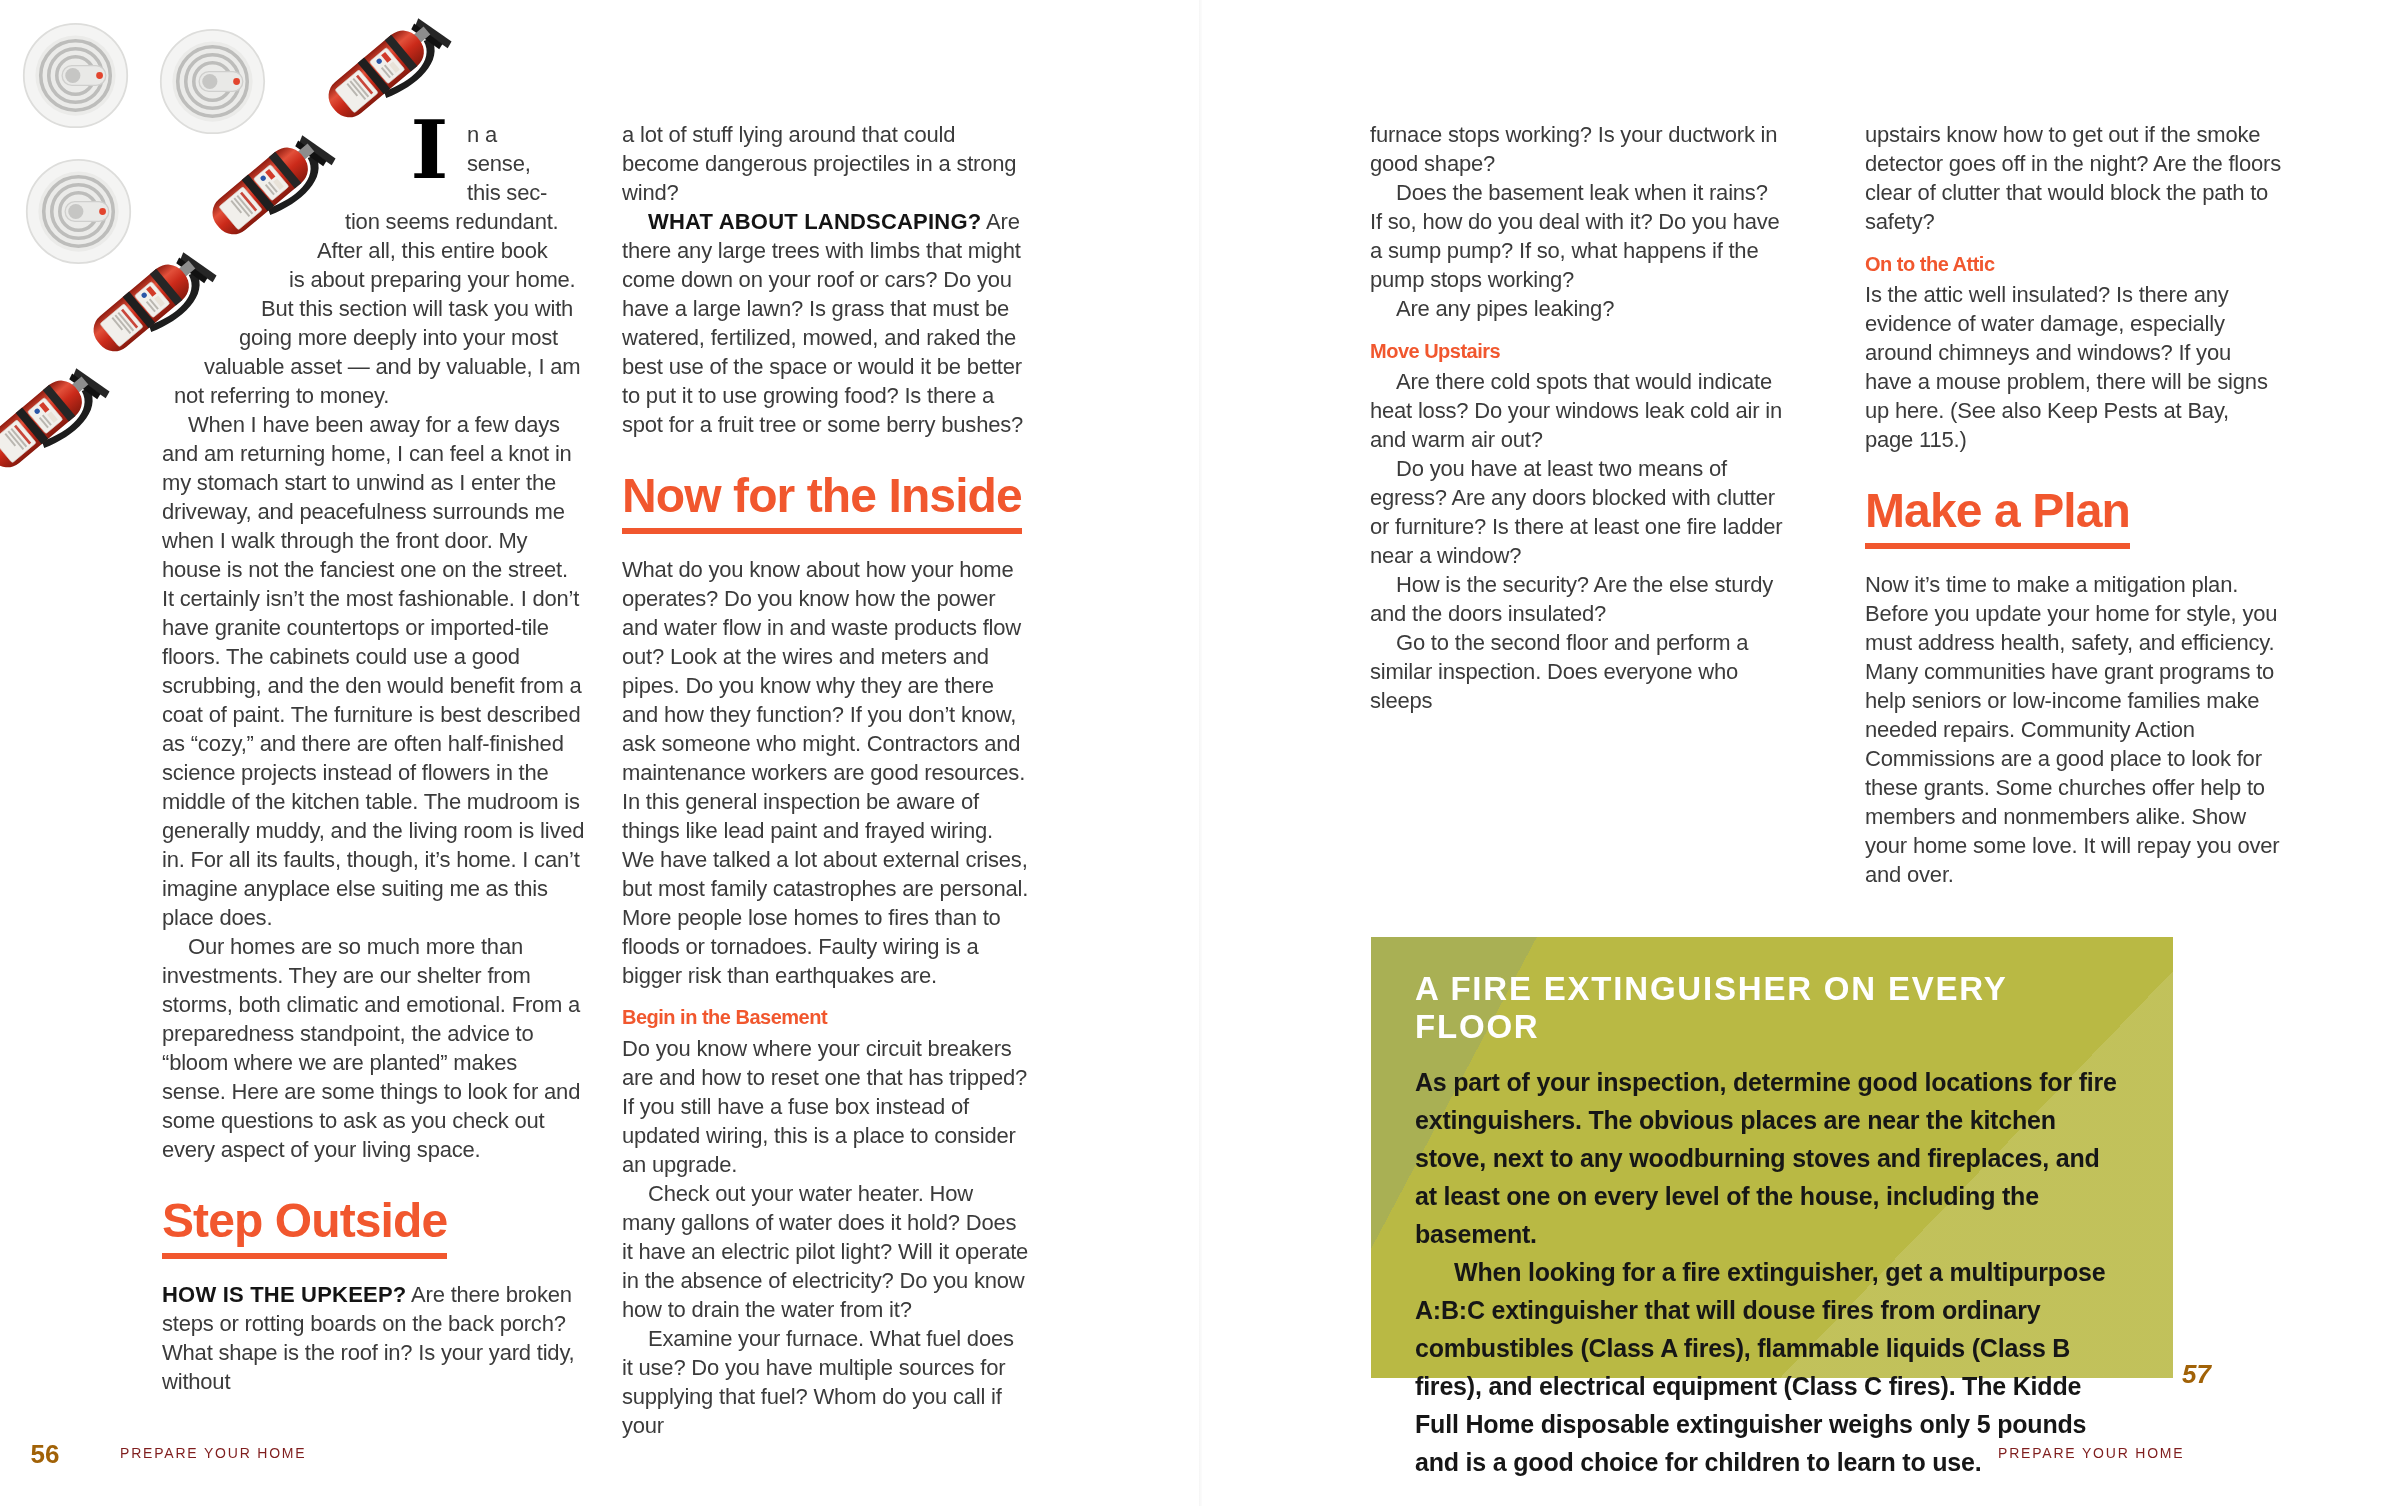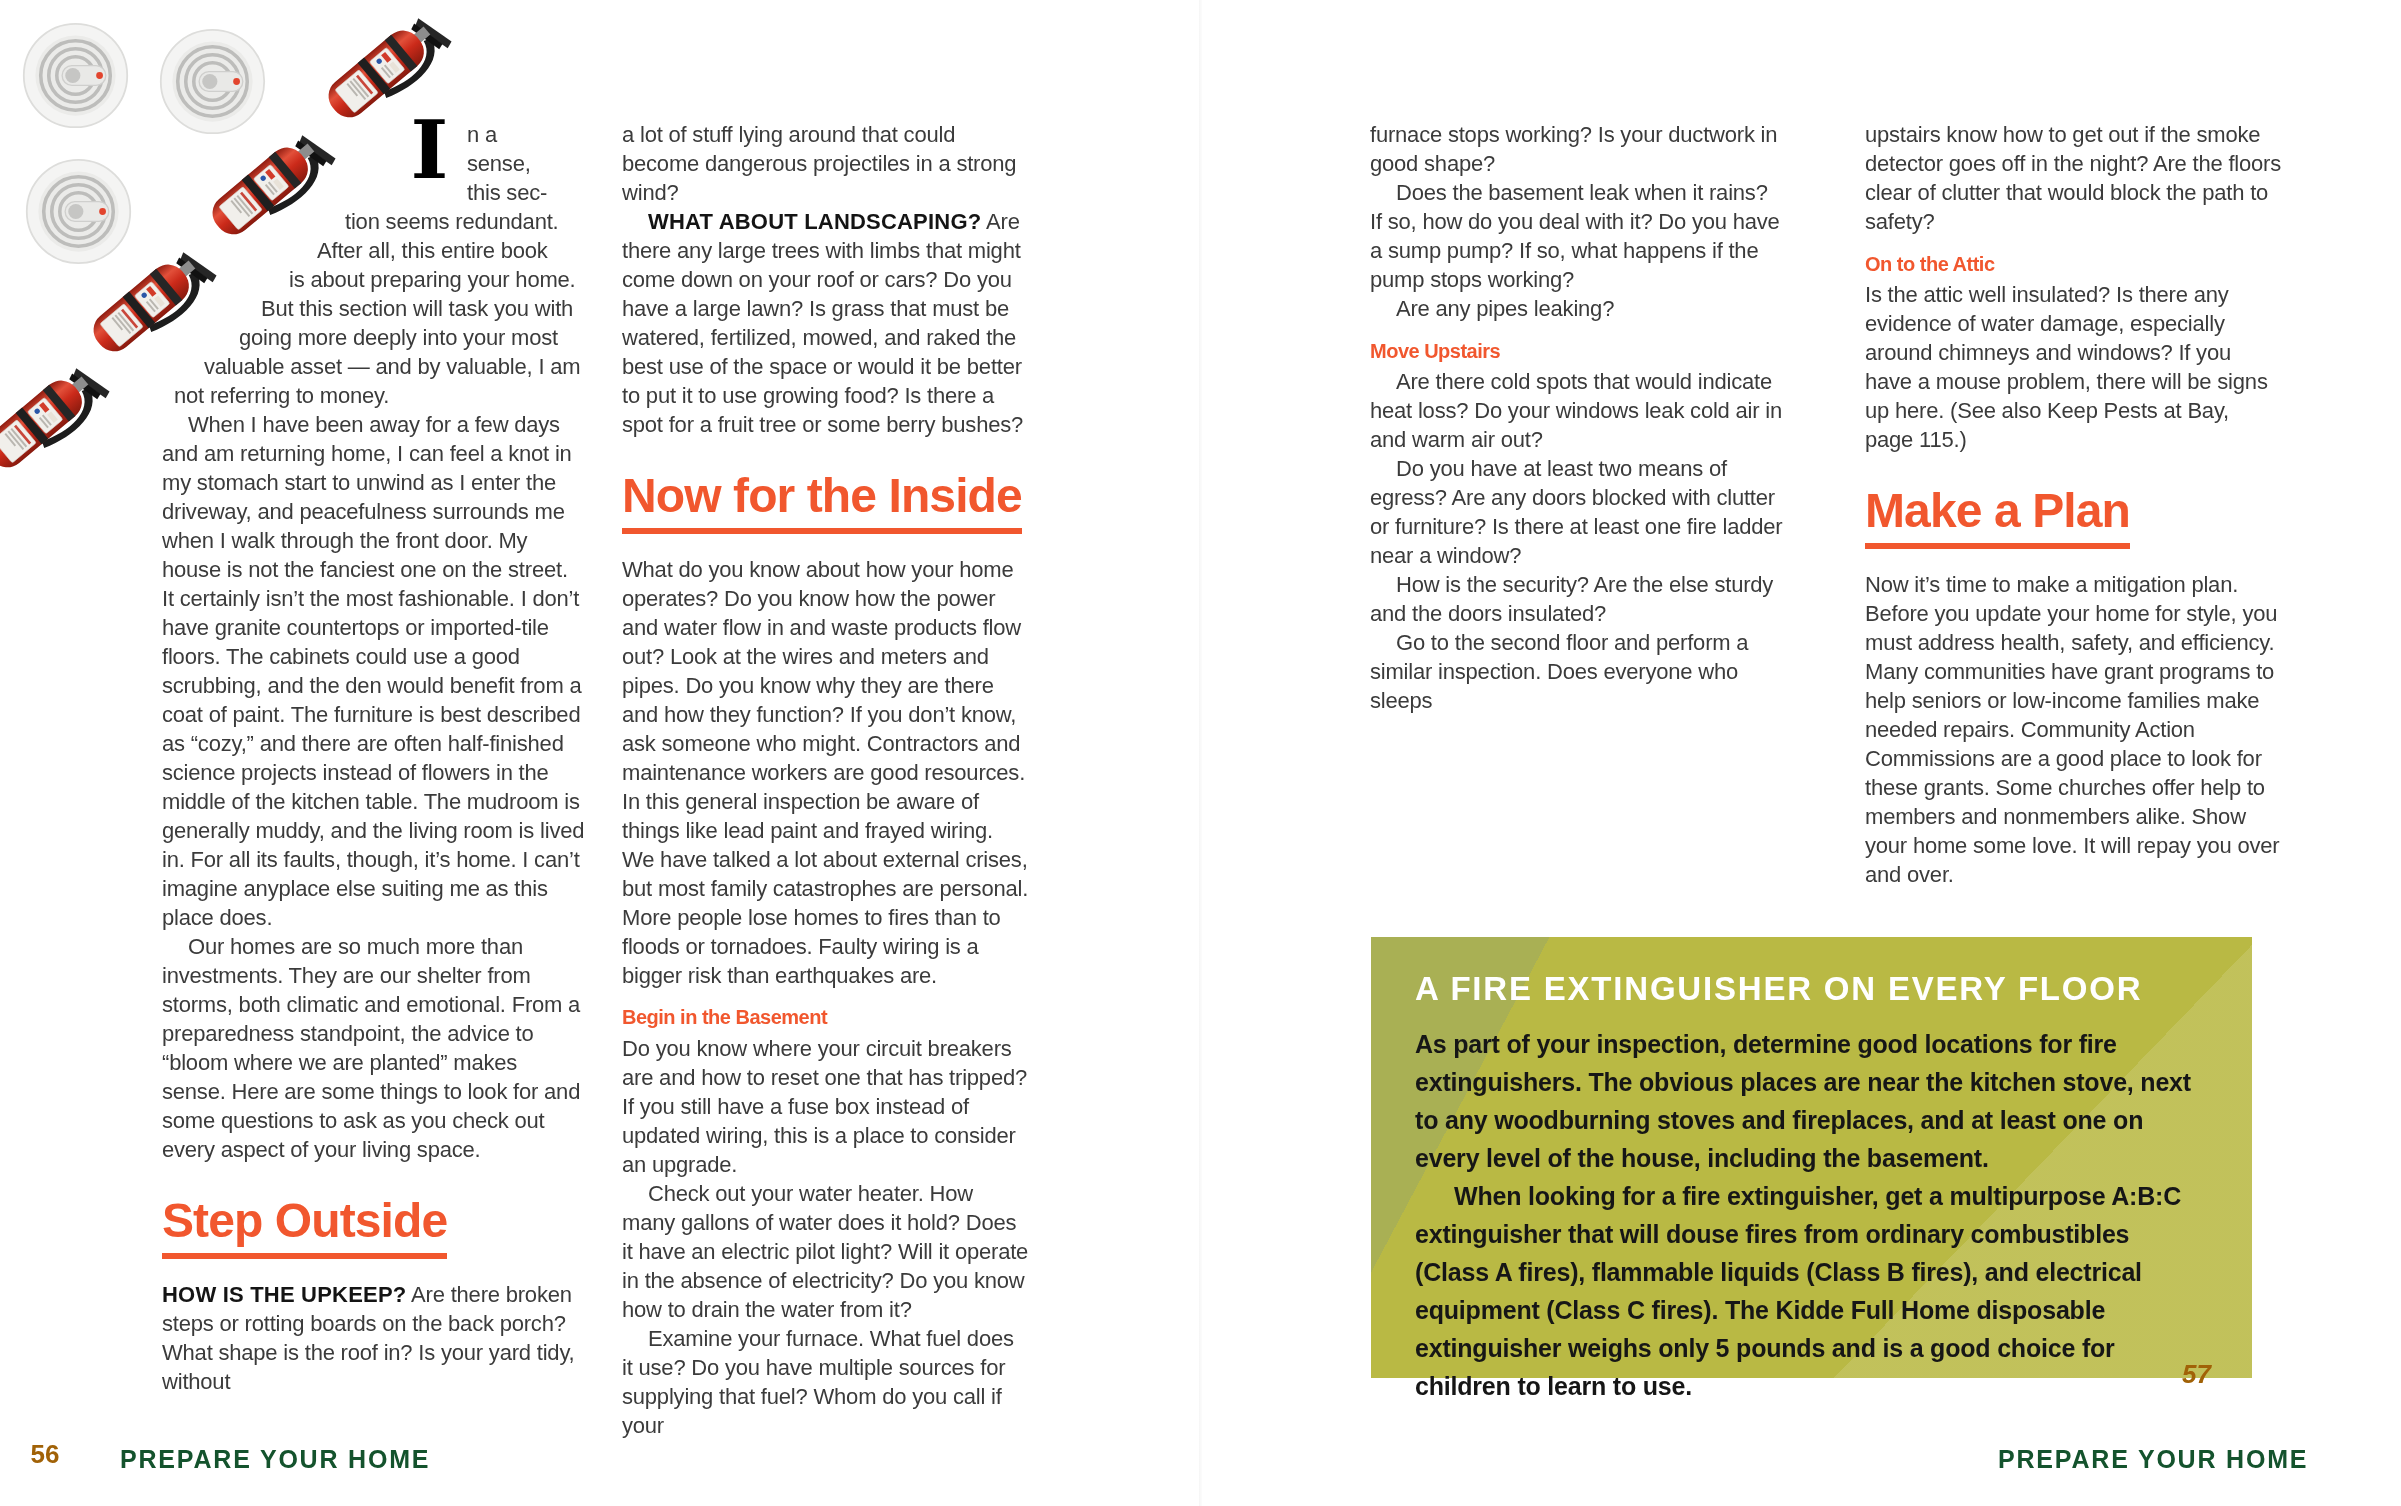--- a/index.html
+++ b/index.html
@@ -23,33 +23,33 @@
      color:#f1572e;letter-spacing:-0.9px;margin:33px 0 20.3px 0;
      border-bottom:6.5px solid #f1572e;padding-bottom:8.3px;font-stretch:condensed;}
   h2{font-size:20px;line-height:1.15;font-weight:700;color:#f1572e;
      letter-spacing:-0.5px;margin:16.6px 0 4.6px 0;font-stretch:condensed;}
   
   .iline{white-space:nowrap;height:29px;}
   .dropcap{position:absolute;left:409px;top:116px;width:41px;height:68px;
      font-family:"DejaVu Serif",serif;font-weight:700;font-size:81px;
      line-height:68px;color:#000;text-align:center;}
   
-  .callout{position:absolute;left:1371px;top:937px;width:881px;height:441px;
+  .callout{position:absolute;left:1371px;top:937px;width:802px;height:441px;
      background-image:
        linear-gradient(134deg, rgba(255,255,255,0.0) 68%, rgba(255,255,255,0.12) 68%),
        linear-gradient(118deg, #a9b054 0%, #a9b054 16%, #b9b944 16%);
      box-sizing:border-box;padding:33px 46px 4px 44px;}
   .callout-title{font-size:33px;font-weight:700;color:#ffffff;
      letter-spacing:1.8px;margin:0 0 16.6px 0;font-stretch:condensed;}
   .callout p{font-size:25px;line-height:38px;font-weight:700;color:#161616;
      letter-spacing:-0.2px;}
   .callout p.ind2{text-indent:39px;}
   
   .pgnum{position:absolute;font-size:26px;font-weight:700;color:#a16207;}
-  .runfoot{position:absolute;font-size:25px;font-weight:700;color:#14532d;
+  .runfoot{position:absolute;font-size:14px;font-weight:400;color:#7f1d1d;
      letter-spacing:1.8px;}
   
   .det{position:absolute;width:107px;height:107px;}
   .ext{position:absolute;width:72px;height:151px;
      transform:translate(-50%,-50%) rotate(50deg);}
   .defs{position:absolute;width:0;height:0;overflow:hidden;}
 </style>
 </head>
 <body>
 

